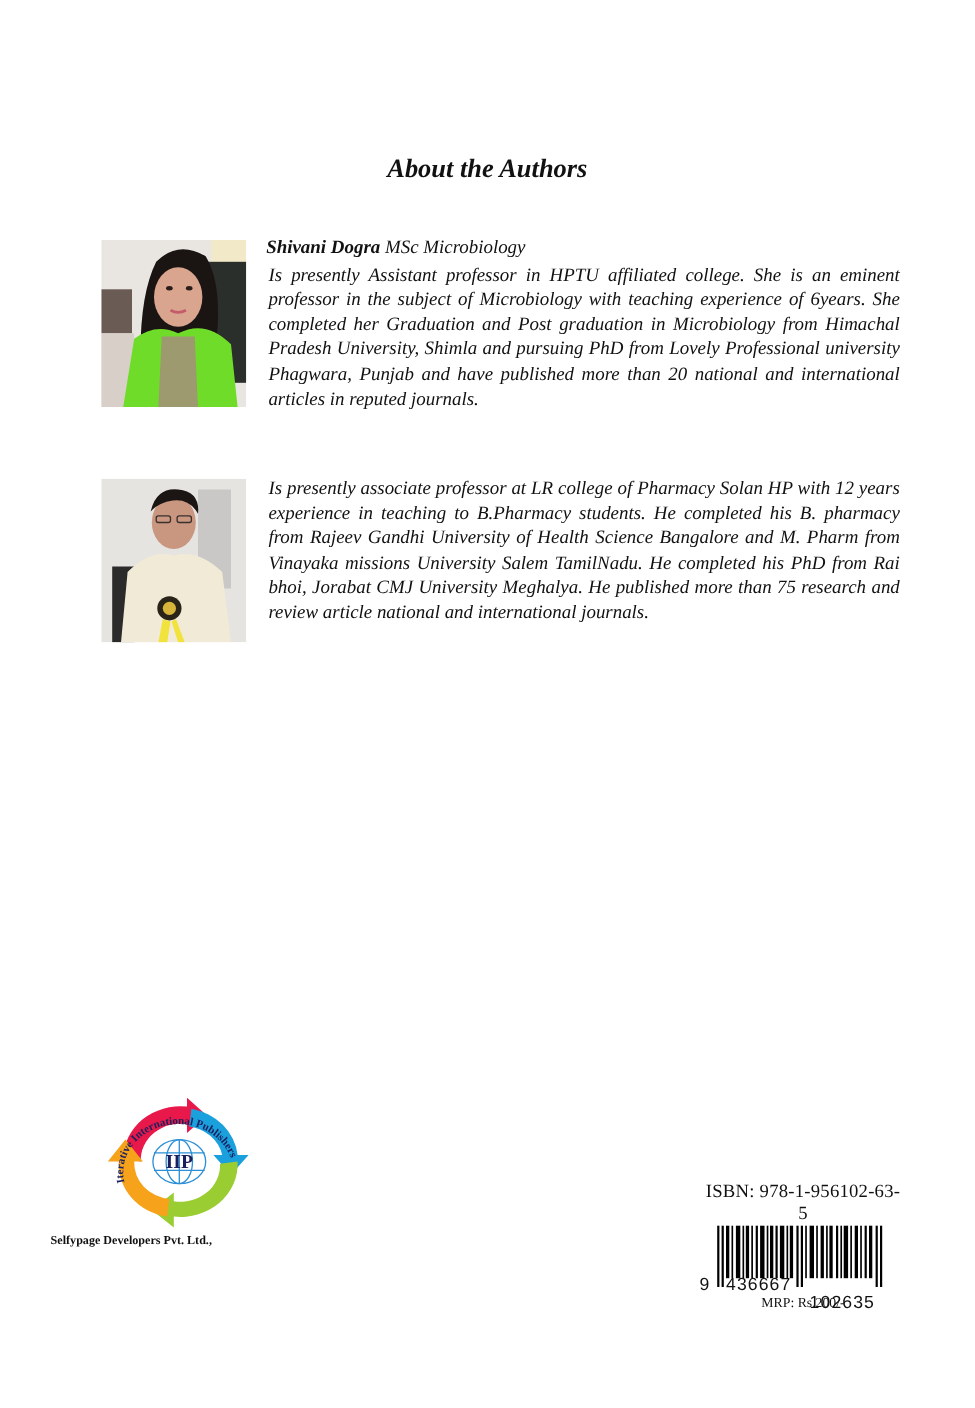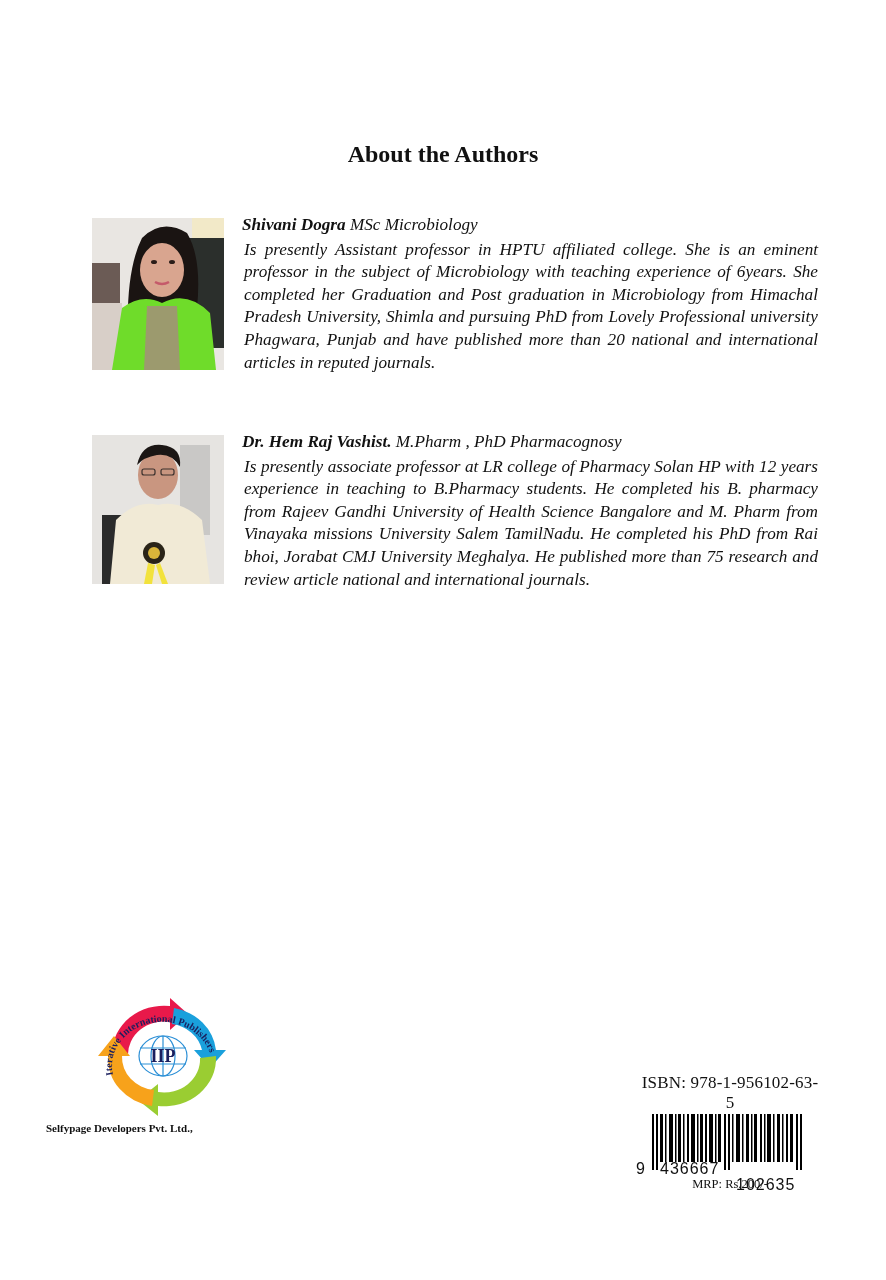--- a/index.html
+++ b/index.html
@@ -1,17 +1,17 @@
 <!DOCTYPE html>
 <html><head>
 <meta charset="utf-8">
 <style>
   html, body { margin:0; padding:0; background:#ffffff; }
   body { width:886px; height:1280px; position:relative; overflow:hidden; font-family:"Liberation Serif", serif; color:#111; }
-  .title { position:absolute; left:0; width:886px; top:141px; text-align:center; font-weight:bold; font-size:24px; }
+  .title { position:absolute; left:0; width:886px; top:141px; text-align:center; font-weight:bold; font-size:24px;font-style:italic; }
   .author { position:absolute; left:92px; width:728px; }
   .photo { position:absolute; left:0; top:0; width:132px; overflow:hidden; }
   .bio { position:absolute; left:150px; width:578px; font-size:17.2px; line-height:22.6px;font-style:italic; }
   .bio .name-line { margin-bottom:2px; }
   .bio .name { font-weight:bold; }
   .bio p { margin:2px; text-align:justify; text-align-last:left; }
   .logo { position:absolute; left:92px; top:998px; width:142px; height:120px; }
   .publisher { position:absolute; left:46px; top:1122px; font-weight:bold; font-size:11px; }
   .isbn-block { position:absolute; left:640px; top:1073px; width:180px; text-align:center; }
   .isbn-label { font-size:17px; letter-spacing:0.2px; }
@@ -60,23 +60,20 @@
       <rect x="50" y="34" width="13" height="6" rx="2" fill="none" stroke="#3a302c" stroke-width="1.2"></rect>
       <rect x="69" y="34" width="13" height="6" rx="2" fill="none" stroke="#3a302c" stroke-width="1.2"></rect>
       <path d="M18 149 L24 85 Q45 64 66 70 Q88 64 110 85 L118 149 Z" fill="#f1ead6"></path>
       <circle cx="62" cy="118" r="11" fill="#2a2418"></circle>
       <circle cx="62" cy="118" r="6" fill="#d9b43a"></circle>
       <path d="M56 128 L52 149 L60 149 L63 130 Z" fill="#f2e23c"></path>
       <path d="M64 130 L70 149 L76 149 L68 128 Z" fill="#f2e23c"></path>
     </svg>
   </div>
   <div class="bio" style="top:-4px;">
-    <div class="name-line">
-      <span class="name">Dr. Hem Raj Vashist.</span><span> M.Pharm , PhD Pharmacognosy</span>
-    </div>
     <p>Is presently associate professor at LR college of Pharmacy Solan HP with 12 years experience in teaching to B.Pharmacy students. He completed his B. pharmacy from Rajeev Gandhi University of Health Science Bangalore and M. Pharm from Vinayaka missions University Salem TamilNadu. He completed his PhD from Rai bhoi, Jorabat CMJ University Meghalya. He published more than 75 research and review article national and international journals.</p>
   </div>
 </div>
 
 <div class="logo">
   <svg width="142" height="120" viewBox="0 0 142 120">
     <defs>
       <path id="ringpath" d="M22 80 A50 44 0 1 1 120 70"></path>
     </defs>
 

